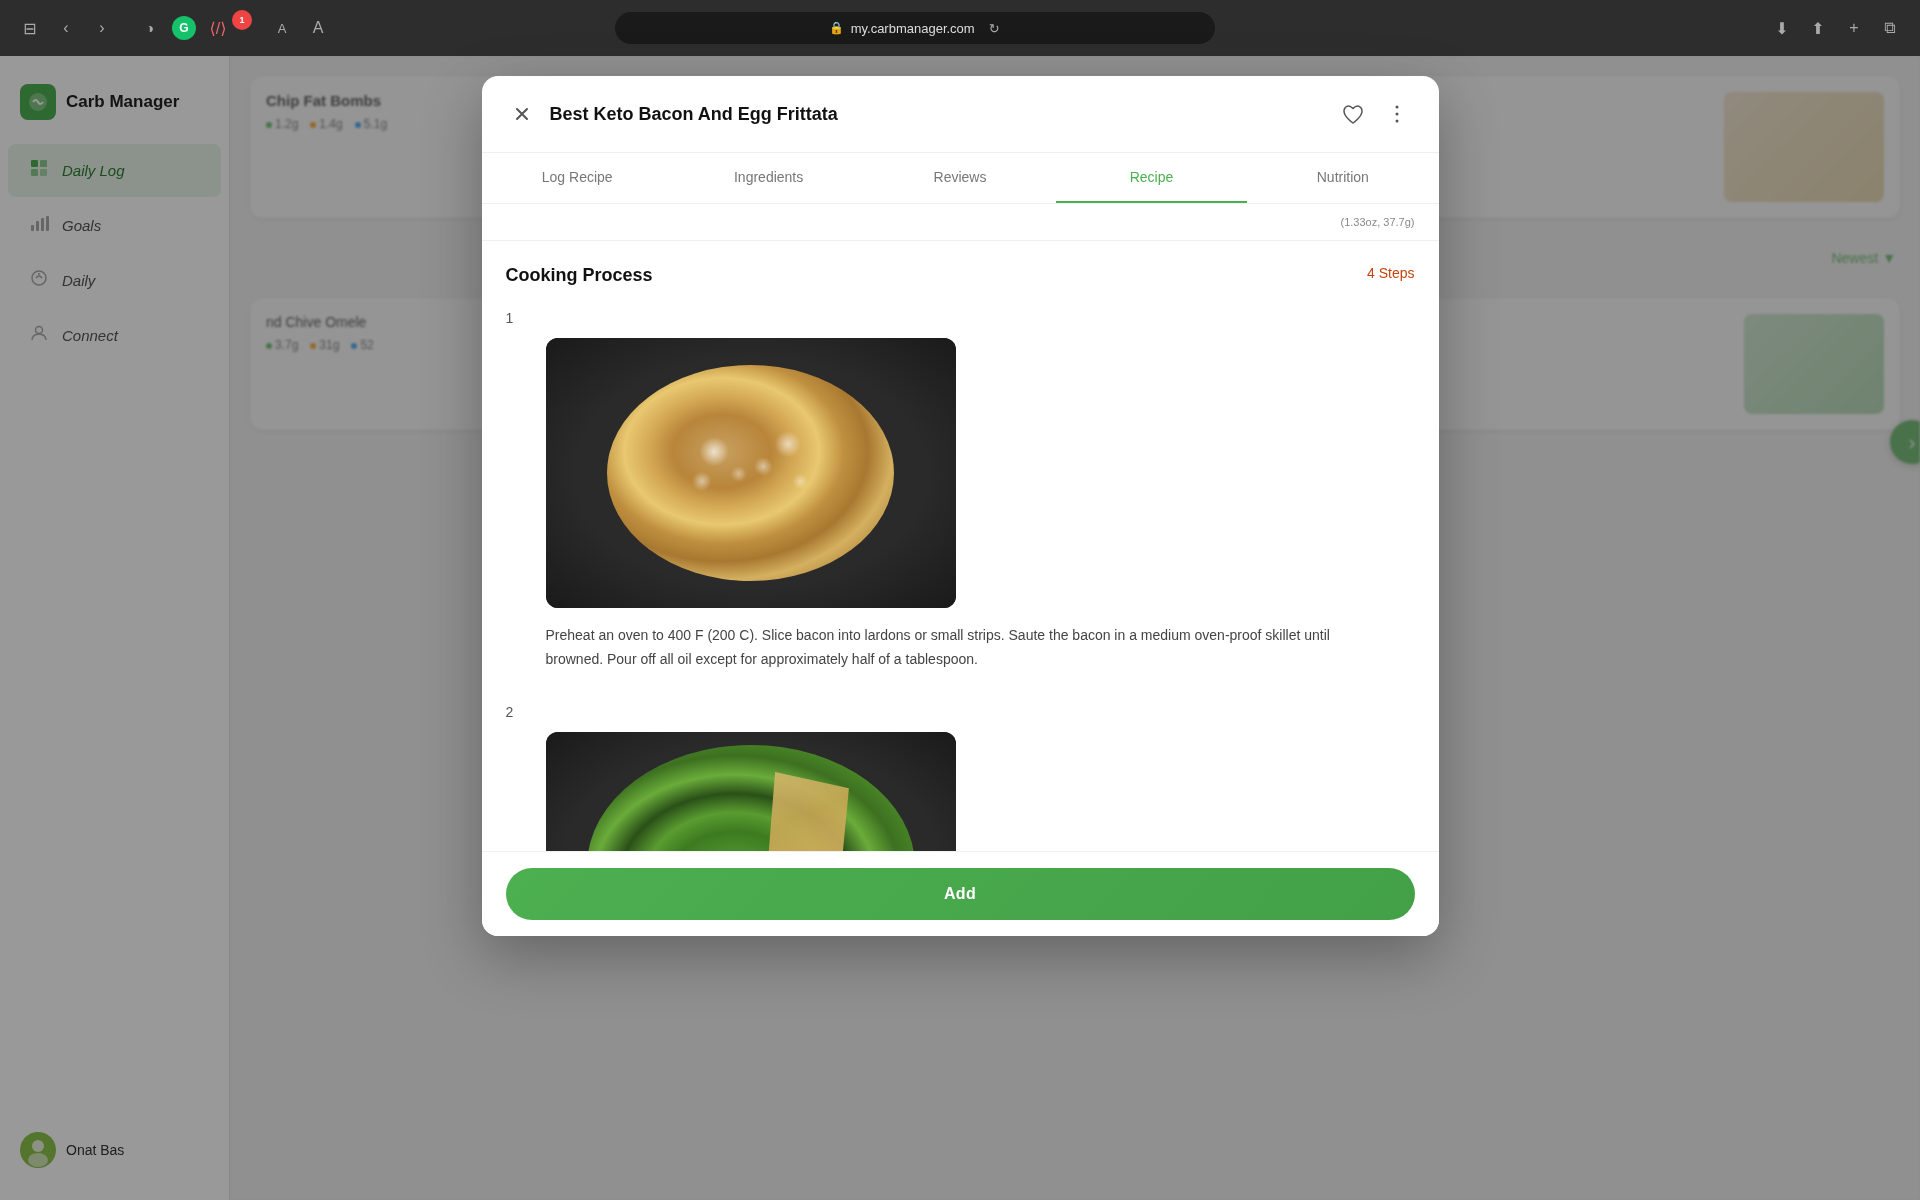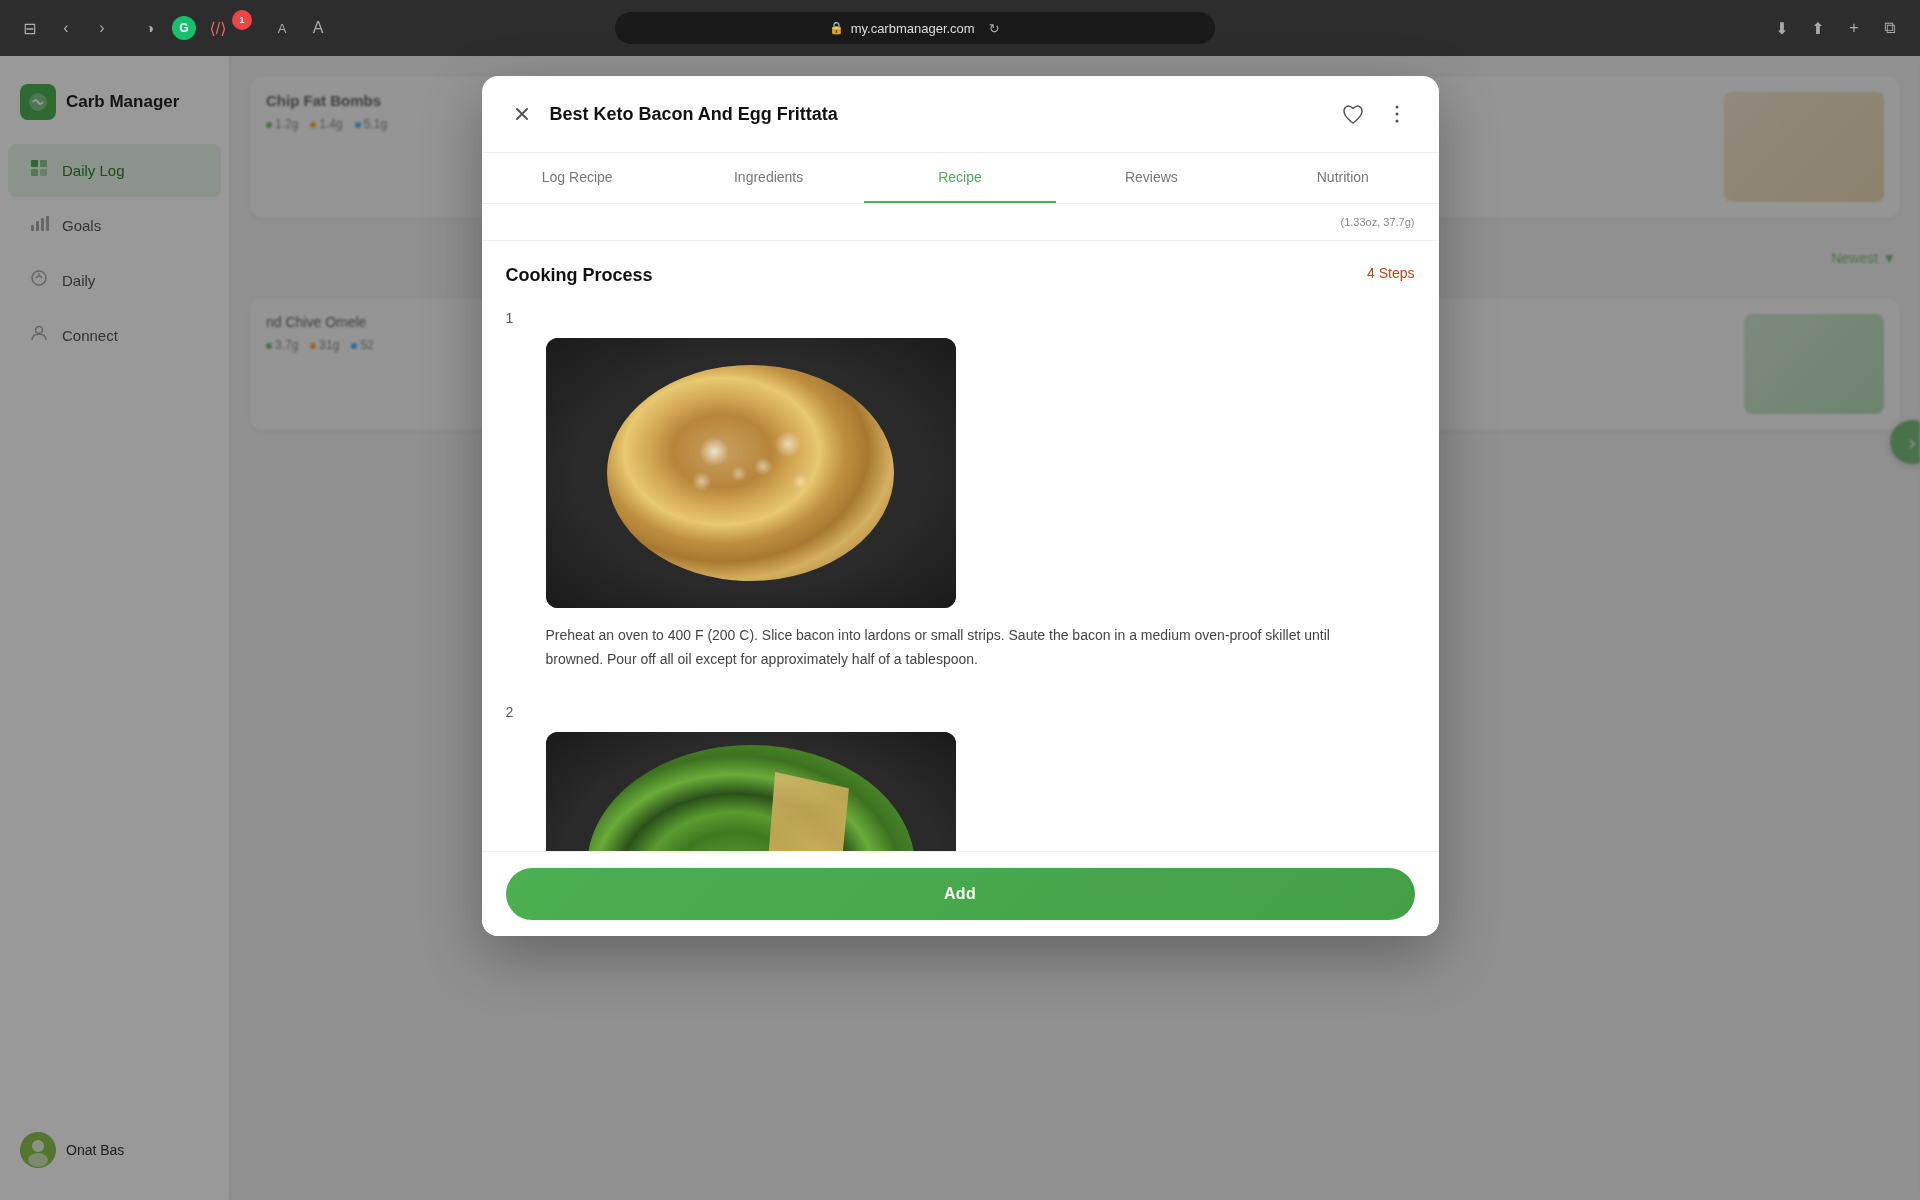--- a/index.html
+++ b/index.html
@@ -122,20 +122,21 @@
     .nav-item {
       display: flex;
       align-items: center;
       gap: 12px;
       padding: 14px 20px;
       cursor: pointer;
       border-radius: 8px;
       margin: 0 8px;
       font-size: 15px;
       color: #555;
+      font-style: italic;
     }
     .nav-item.active {
       background: #e8f5e9;
       color: #2e7d32;
       font-weight: 500;
     }
     .nav-icon {
       font-size: 18px;
       width: 22px;
       text-align: center;
@@ -632,25 +633,25 @@
         </div>
       </div>
 
       <div class="modal-tabs">
         <div class="tab">
           <span>Log Recipe</span>
         </div>
         <div class="tab">
           <span>Ingredients</span>
         </div>
+        <div class="tab">
+          <span>Reviews</span>
+        </div>
         <div class="tab active">
           <span>Recipe</span>
-        </div>
-        <div class="tab">
-          <span>Reviews</span>
         </div>
         <div class="tab">
           <span>Nutrition</span>
         </div>
       </div>
 
       <div class="modal-body">
 
         <div class="size-info">
           <span>(1.33oz, 37.7g)</span>

